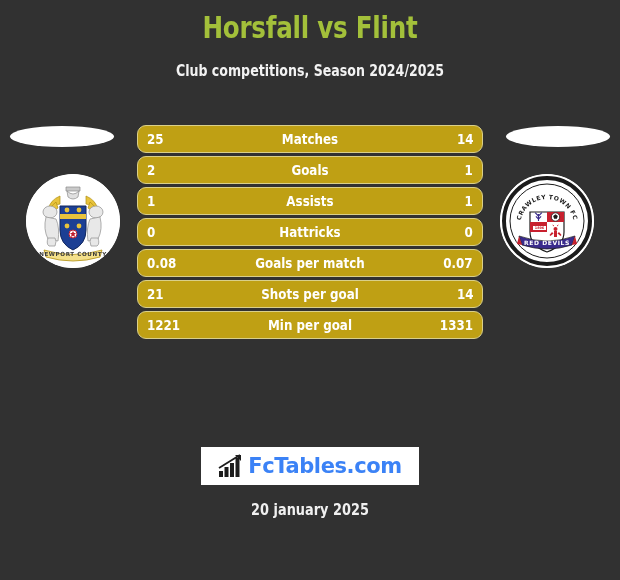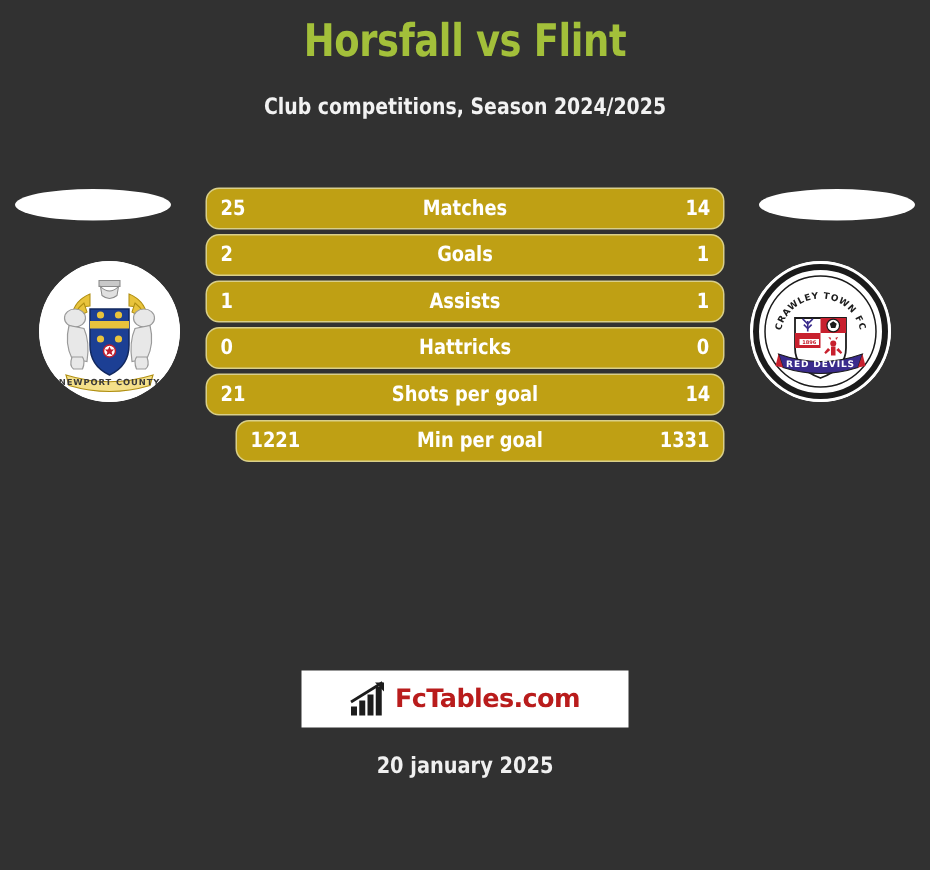--- a/index.html
+++ b/index.html
@@ -88,21 +88,21 @@
   }
   .stat-row {
     position: relative;
     height: 28px;
     margin-bottom: 3px;
     background: #bfa014;
     border: 1px solid #d9cf8a;
     border-radius: 9px;
     box-sizing: border-box;
   }
-  .stat-row:last-child { margin-bottom: 0; margin-left: 20px; }
+  .stat-row:last-child { margin-bottom: 0; }
 
   .stat-home, .stat-away, .stat-label {
     position: absolute;
     top: 0;
     height: 26px;
     line-height: 27px;
     color: #ffffff;
     font-size: 14px;
     font-weight: bold;
     font-family: "DejaVu Sans", sans-serif;
@@ -135,22 +135,22 @@
     width: 218px;
     height: 38px;
     background: #ffffff;
     display: flex;
     align-items: center;
     justify-content: center;
     gap: 4px;
   }
   .logo-icon { display: block; width: 26px; height: 24px; }
   .logo-text {
-    color: #b91c1c;
-    font-size: 17px;
+    color: #3b82f6;
+    font-size: 21px;
     font-weight: bold;
     letter-spacing: -0.4px;
     font-family: "DejaVu Sans", sans-serif;
     line-height: 24px;
   }
 
   .footer-date {
     position: absolute;
     top: 501px;
     left: 0;
@@ -272,20 +272,25 @@
     </div>
     <div class="stat-row">
       <span class="stat-home">1</span>
       <span class="stat-label">Assists</span>
       <span class="stat-away">1</span>
     </div>
     <div class="stat-row">
       <span class="stat-home">0</span>
       <span class="stat-label">Hattricks</span>
       <span class="stat-away">0</span>
+    </div>
+    <div class="stat-row">
+      <span class="stat-home">0.08</span>
+      <span class="stat-label">Goals per match</span>
+      <span class="stat-away">0.07</span>
     </div>
     <div class="stat-row">
       <span class="stat-home">21</span>
       <span class="stat-label">Shots per goal</span>
       <span class="stat-away">14</span>
     </div>
     <div class="stat-row">
       <span class="stat-home">1221</span>
       <span class="stat-label">Min per goal</span>
       <span class="stat-away">1331</span>

